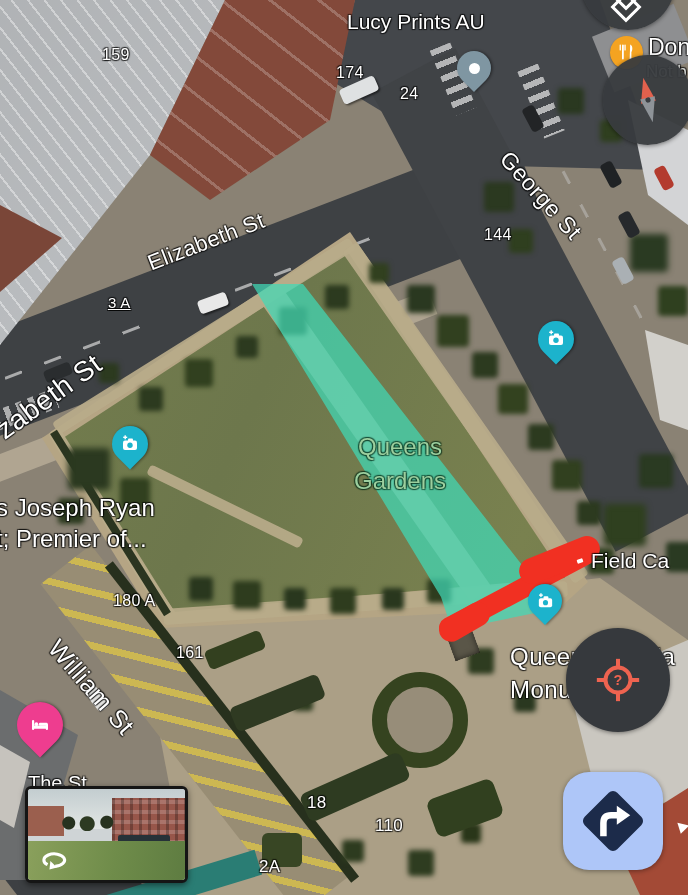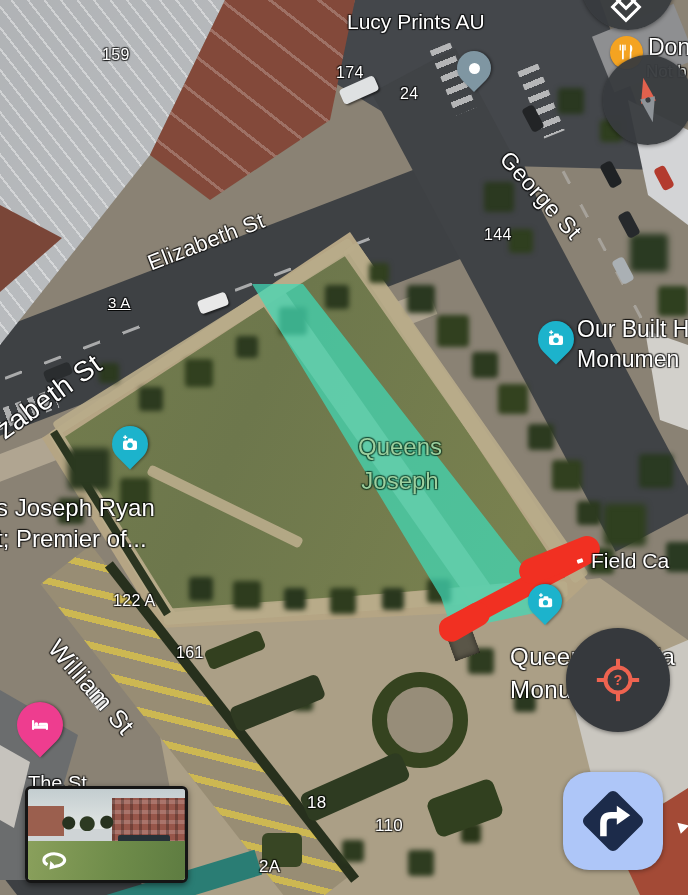--- a/index.html
+++ b/index.html
@@ -109,42 +109,38 @@
   <div style="left:517px;top:547px;width:85px;height:26px;border-radius:14px;transform:rotate(-22deg);background:#f13022;z-index:4;"></div>
   <div style="left:437px;top:610px;width:55px;height:24px;border-radius:12px;transform:rotate(-30deg);background:#f13022;z-index:4;"></div>
 
   <div class="lbl poi" style="left:347px;top:10px;font-size:21px;z-index:6;">Lucy Prints AU</div>
 
   <div class="lbl num" style="left:86px;top:46px;z-index:6;">159</div>
   <div class="lbl num" style="left:320px;top:64px;z-index:6;">174</div>
   <div class="lbl num" style="left:384px;top:85px;z-index:6;">24</div>
   <div class="lbl num" style="left:468px;top:226px;z-index:6;">144</div>
   <div class="lbl num" style="left:92px;top:294px;font-size:15px;z-index:6;text-decoration:underline;">3 A</div>
-  <div class="lbl num" style="left:97px;top:592px;z-index:6;">122 A</div>
+  <div class="lbl num" style="left:97px;top:592px;z-index:6;">180 A</div>
   <div class="lbl num" style="left:160px;top:644px;z-index:6;">161</div>
   <div class="lbl num" style="left:291px;top:793px;font-size:17px;z-index:6;">18</div>
   <div class="lbl num" style="left:359px;top:816px;font-size:17px;z-index:6;">110</div>
   <div class="lbl num" style="left:243px;top:857px;font-size:17px;z-index:6;">2A</div>
   <div class="lbl num" style="left:673px;top:802px;z-index:6;">14</div>
   <div style="left:676px;top:824px;width:0;height:0;border-left:6px solid transparent;border-right:6px solid transparent;border-top:10px solid #fff;transform:rotate(14deg);z-index:6;"></div>
 
   <div class="lbl street" style="left:514px;top:146px;font-size:23px;transform:rotate(48deg);z-index:6;">George St</div>
   <div class="lbl street" style="left:144px;top:252px;transform:rotate(-21deg);z-index:6;">Elizabeth St</div>
   <div class="lbl street" style="left:-10px;top:420px;font-size:28px;transform:rotate(-36deg);z-index:6;">zabeth St</div>
   <div class="lbl street" style="left:64px;top:634px;font-size:25px;transform:rotate(49deg);z-index:6;">William St</div>
 
   <div style="left:325px;top:430px;width:150px;text-align:center;z-index:6;color:#9ccf9e;font-size:24px;line-height:34px;text-shadow:-1px -1px 1px rgba(0,40,20,.6),1px 1px 1px rgba(0,40,20,.6),1px -1px 1px rgba(0,40,20,.6),-1px 1px 1px rgba(0,40,20,.6);">
     <span style="position:static;">Queens</span><br>
-    <span style="position:static;">Joseph</span>
-  </div>
-
-  <div class="lbl poi" style="left:577px;top:314px;line-height:30px;z-index:6;">
-    <span style="position:static;">Our Built H</span><br>
-    <span style="position:static;">Monumen</span>
-  </div>
+    <span style="position:static;">Gardens</span>
+  </div>
+
   <div class="lbl poi" style="left:-4px;top:492px;font-size:24px;line-height:31px;z-index:6;">
     <span style="position:static;">s Joseph Ryan</span><br>
     <span style="position:static;">t; Premier of...</span>
   </div>
   <div style="left:577px;top:559px;width:6px;height:4px;background:#fff;transform:rotate(-20deg);z-index:6;border-radius:1px;"></div>
   <div class="lbl" style="left:591px;top:549px;font-size:21px;z-index:6;">Field Ca</div>
   <div class="lbl" style="left:510px;top:640px;font-size:24px;letter-spacing:.5px;line-height:33px;z-index:5;">
     <span style="position:static;">Queen Victoria</span><br>
     <span style="position:static;">Monument</span>
   </div>

